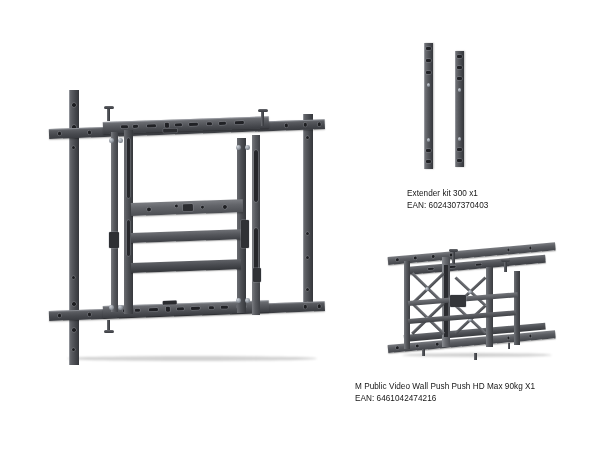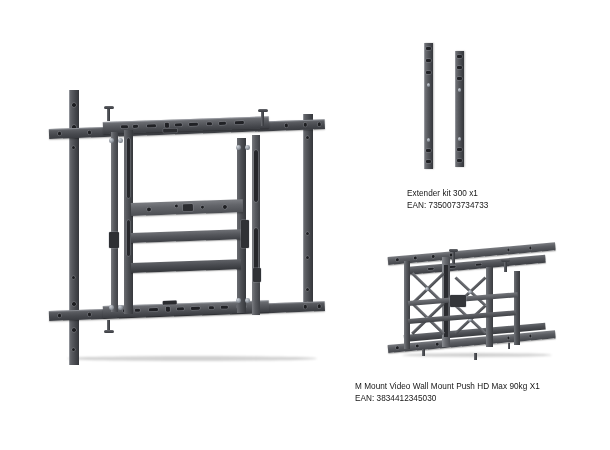--- a/index.html
+++ b/index.html
@@ -253,21 +253,21 @@
       <div class="slot" style="left:2.4px; top:26px; width:4.2px; height:3.4px;"></div>
       <div class="bolt" style="left:2.6px; top:37px; width:3.8px; height:3.8px;"></div>
       <div class="bolt" style="left:2.6px; top:86px; width:3.8px; height:3.8px;"></div>
       <div class="slot" style="left:2.4px; top:97px; width:4.2px; height:3.4px;"></div>
       <div class="slot" style="left:2.4px; top:108px; width:4.2px; height:3.4px;"></div>
     </div>
   </div>
 
   <div class="caption" style="left:407px; top:188px;">
     <span class="cap-line">Extender kit 300 x1</span>
-    <span class="cap-line">EAN: 7350073734733</span>
+    <span class="cap-line">EAN: 6024307370403</span>
   </div>
 
   <div class="product-figure" style="left:382px; top:243px; width:215px; height:125px;">
 
     <div class="shadow-soft" style="left:20px; top:110px; width:150px; height:4px; border-radius:50%;"></div>
 
     <div style="position:absolute; left:6px; top:14px; width:168px; height:9px;
                 transform: rotate(-5.0deg); transform-origin:left center;">
       <div class="metal" style="left:0; top:0; width:168px; height:8px;
                   background: linear-gradient(180deg,#7a7c81 0%,#5c5e63 40%,#43454a 100%);
@@ -372,17 +372,17 @@
     </div>
 
     <div class="slot" style="left:68px; top:52px; width:16px; height:12px; background:#34363a;"></div>
 
     <div class="metal-v" style="left:40px; top:106px; width:2.6px; height:7px;"></div>
     <div class="metal-v" style="left:92px; top:110px; width:2.6px; height:7px;"></div>
     <div class="metal-v" style="left:126px; top:100px; width:2.4px; height:6px;"></div>
   </div>
 
   <div class="caption" style="left:355px; top:381px;">
-    <span class="cap-line">M Mount Video Wall Mount Push HD Max 90kg X1</span>
-    <span class="cap-line">EAN: 3834412345030</span>
+    <span class="cap-line">M Public Video Wall Push Push HD Max 90kg X1</span>
+    <span class="cap-line">EAN: 6461042474216</span>
   </div>
 
 </div>
 
 </body></html>

